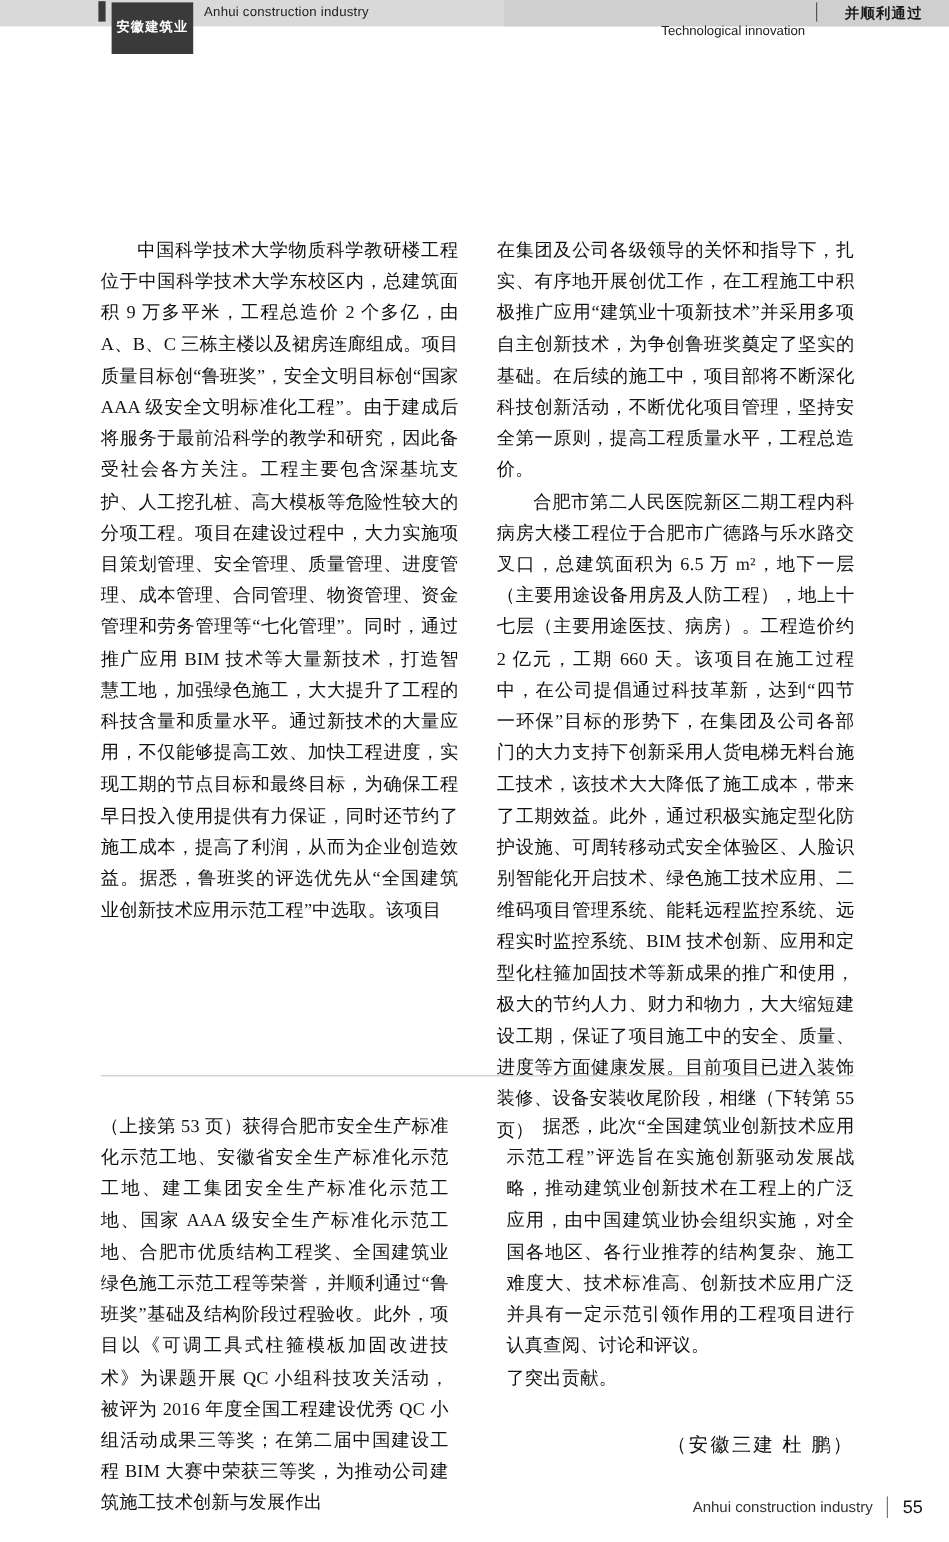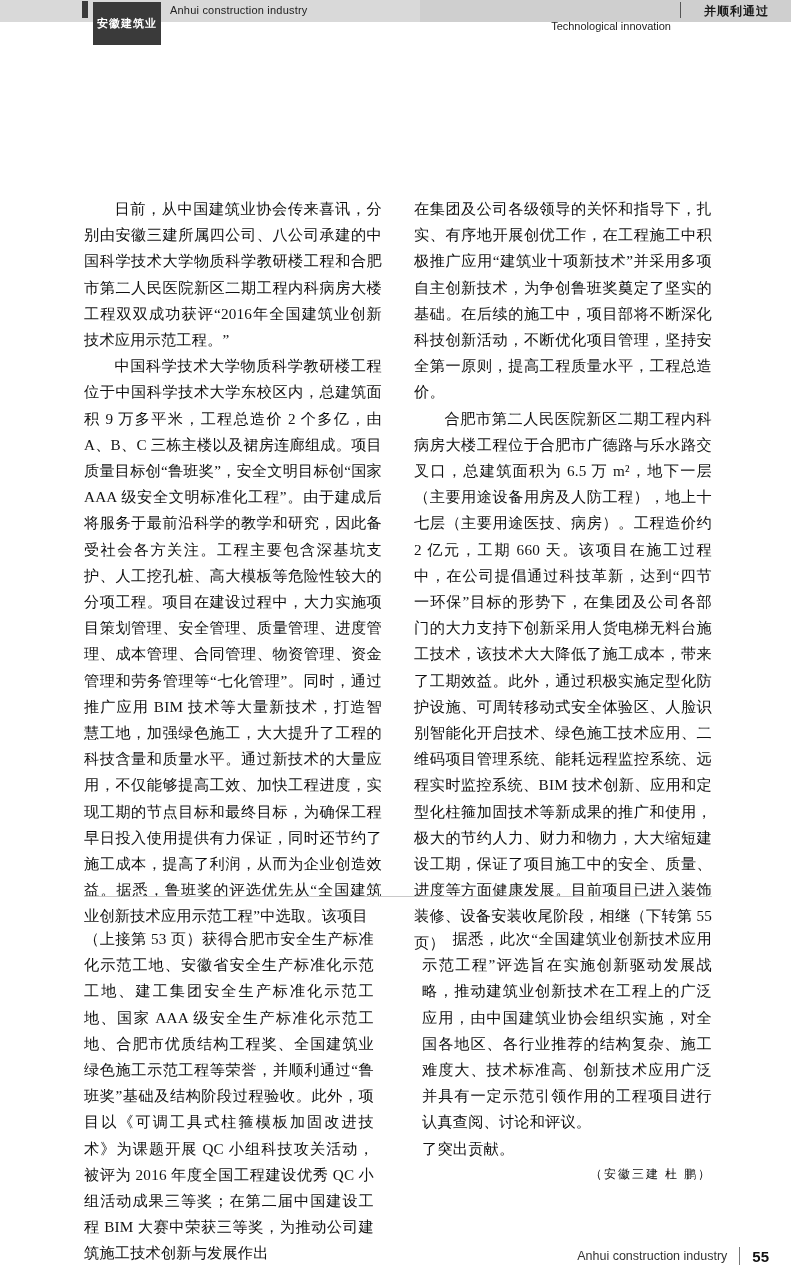--- a/index.html
+++ b/index.html
@@ -159,23 +159,23 @@
   
   .columns-lower {
     position: absolute;
     top: 926px;
     left: 84px;
     width: 628px;
     display: flex;
     gap: 48px;
   }
   .signature {
-    margin-top: 4px;
+    margin-top: 32px;
     text-align: right;
-    font-size: 12px;
+    font-size: 16px;
     letter-spacing: 2px;
     color: #111;
   }
 
   
   .footer {
     position: absolute;
     bottom: 20px;
     right: 22px;
     display: flex;
@@ -189,21 +189,21 @@
   }
   .footer-bar {
     width: 1px;
     height: 18px;
     background: #777;
   }
   .footer-num {
     font-family: "Liberation Sans", sans-serif;
     font-size: 15px;
     color: #111;
-    font-weight: bold;
+    font-weight: normal;
   }
 </style>
 </head>
 <body>
 
 <div class="page">
 
   <div class="header">
     <div class="header-band"></div>
     <div class="header-band-dark"></div>
@@ -211,21 +211,20 @@
     <div class="header-cn-left">安徽建筑业</div>
     <div class="header-en-left">Anhui construction industry</div>
     <div class="header-en-right">Technological innovation</div>
     <div class="header-divider"></div>
     <div class="header-cn-right">并顺利通过</div>
   </div>
 
 
   <div class="columns">
     <div class="col">
-      <p class="para indent">日前，从中国建筑业协会传来喜讯，分别由安徽三建所属四公司、八公司承建的中国科学技术大学物质科学教研楼工程和合肥市第二人民医院新区二期工程内科病房大楼工程双双成功获评“2016年全国建筑业创新技术应用示范工程。”</p>
       <p class="para indent">中国科学技术大学物质科学教研楼工程位于中国科学技术大学东校区内，总建筑面积 9 万多平米，工程总造价 2 个多亿，由 A、B、C 三栋主楼以及裙房连廊组成。项目质量目标创“鲁班奖”，安全文明目标创“国家 AAA 级安全文明标准化工程”。由于建成后将服务于最前沿科学的教学和研究，因此备受社会各方关注。工程主要包含深基坑支护、人工挖孔桩、高大模板等危险性较大的分项工程。项目在建设过程中，大力实施项目策划管理、安全管理、质量管理、进度管理、成本管理、合同管理、物资管理、资金管理和劳务管理等“七化管理”。同时，通过推广应用 BIM 技术等大量新技术，打造智慧工地，加强绿色施工，大大提升了工程的科技含量和质量水平。通过新技术的大量应用，不仅能够提高工效、加快工程进度，实现工期的节点目标和最终目标，为确保工程早日投入使用提供有力保证，同时还节约了施工成本，提高了利润，从而为企业创造效益。据悉，鲁班奖的评选优先从“全国建筑业创新技术应用示范工程”中选取。该项目</p>
     </div>
     <div class="col">
       <p class="para">在集团及公司各级领导的关怀和指导下，扎实、有序地开展创优工作，在工程施工中积极推广应用“建筑业十项新技术”并采用多项自主创新技术，为争创鲁班奖奠定了坚实的基础。在后续的施工中，项目部将不断深化科技创新活动，不断优化项目管理，坚持安全第一原则，提高工程质量水平，工程总造价。</p>
       <p class="para indent">合肥市第二人民医院新区二期工程内科病房大楼工程位于合肥市广德路与乐水路交叉口，总建筑面积为 6.5 万 m²，地下一层（主要用途设备用房及人防工程），地上十七层（主要用途医技、病房）。工程造价约 2 亿元，工期 660 天。该项目在施工过程中，在公司提倡通过科技革新，达到“四节一环保”目标的形势下，在集团及公司各部门的大力支持下创新采用人货电梯无料台施工技术，该技术大大降低了施工成本，带来了工期效益。此外，通过积极实施定型化防护设施、可周转移动式安全体验区、人脸识别智能化开启技术、绿色施工技术应用、二维码项目管理系统、能耗远程监控系统、远程实时监控系统、BIM 技术创新、应用和定型化柱箍加固技术等新成果的推广和使用，极大的节约人力、财力和物力，大大缩短建设工期，保证了项目施工中的安全、质量、进度等方面健康发展。目前项目已进入装饰装修、设备安装收尾阶段，相继（下转第 55 页）</p>
     </div>
   </div>
 
   <div class="rule"></div>
 

